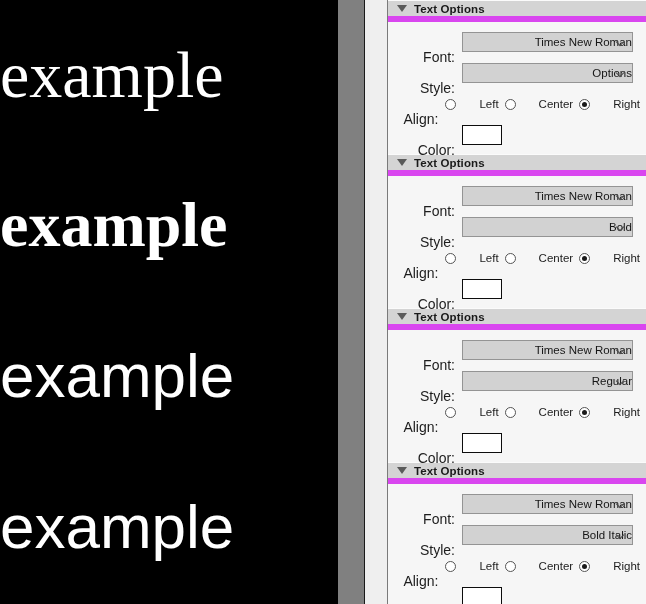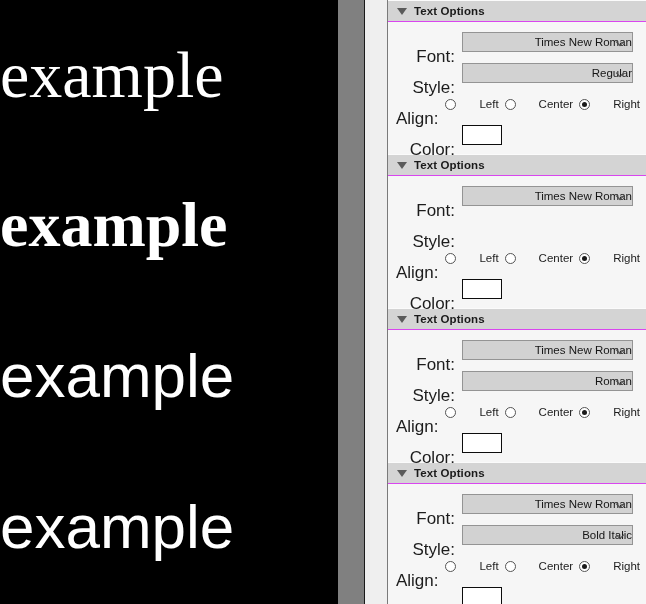--- a/index.html
+++ b/index.html
@@ -74,21 +74,21 @@
     background: #f6f6f6;
     overflow: hidden;
   }
   .section {
     background: #f6f6f6;
   }
   .section-header {
     height: 22px;
     background: #d4d4d4;
     border-top: 1px solid #fbfbfb;
-    border-bottom: 1px solid #d946ef;
+    border-bottom: 6px solid #d946ef;
     display: flex;
     align-items: center;
     padding-left: 9px;
     box-sizing: border-box;
   }
   .tri {
     width: 0;
     height: 0;
     border-left: 5px solid transparent;
     border-right: 5px solid transparent;
@@ -108,21 +108,21 @@
     display: flex;
     align-items: center;
     height: 24px;
     margin-bottom: 7px;
   }
   .row:last-child { margin-bottom: 0; }
   .row-label {
     width: 74px;
     text-align: right;
     padding-right: 7px;
-    font-size: 17px;
+    font-size: 14px;
     color: #1c1c1c;
     box-sizing: border-box;
     margin-left: 0;
     margin-top: 30px;
   }
   .select {
     position: relative;
     width: 171px;
     height: 20px;
     background: #d2d2d2;
@@ -223,21 +223,21 @@
         <div class="row">
           <span class="row-label">Font:</span>
           <div class="select">
             <span>Times New Roman</span>
             <span class="chev"></span>
           </div>
         </div>
         <div class="row">
           <span class="row-label">Style:</span>
           <div class="select">
-            <span>Regular</span>
+            <span>Options</span>
             <span class="chev"></span>
           </div>
         </div>
         <div class="row">
           <span class="row-label">Align:</span>
           <div class="align-group">
             <label class="radio-item">
               <span class="radio"></span>
               <span class="radio-label">Left</span>
             </label>
@@ -266,20 +266,24 @@
       <div class="section-body">
         <div class="row">
           <span class="row-label">Font:</span>
           <div class="select">
             <span>Times New Roman</span>
             <span class="chev"></span>
           </div>
         </div>
         <div class="row">
           <span class="row-label">Style:</span>
+          <div class="select">
+            <span>Bold</span>
+            <span class="chev"></span>
+          </div>
         </div>
         <div class="row">
           <span class="row-label">Align:</span>
           <div class="align-group">
             <label class="radio-item">
               <span class="radio"></span>
               <span class="radio-label">Left</span>
             </label>
             <label class="radio-item">
               <span class="radio"></span>
@@ -307,21 +311,21 @@
         <div class="row">
           <span class="row-label">Font:</span>
           <div class="select">
             <span>Times New Roman</span>
             <span class="chev"></span>
           </div>
         </div>
         <div class="row">
           <span class="row-label">Style:</span>
           <div class="select">
-            <span>Roman</span>
+            <span>Regular</span>
             <span class="chev"></span>
           </div>
         </div>
         <div class="row">
           <span class="row-label">Align:</span>
           <div class="align-group">
             <label class="radio-item">
               <span class="radio"></span>
               <span class="radio-label">Left</span>
             </label>

